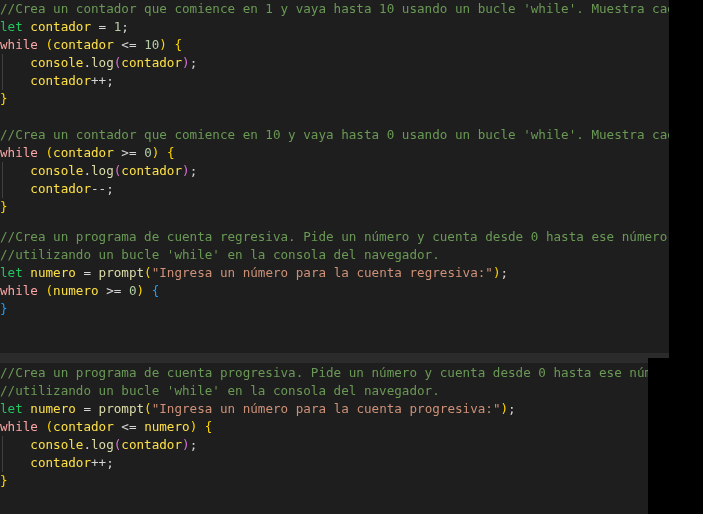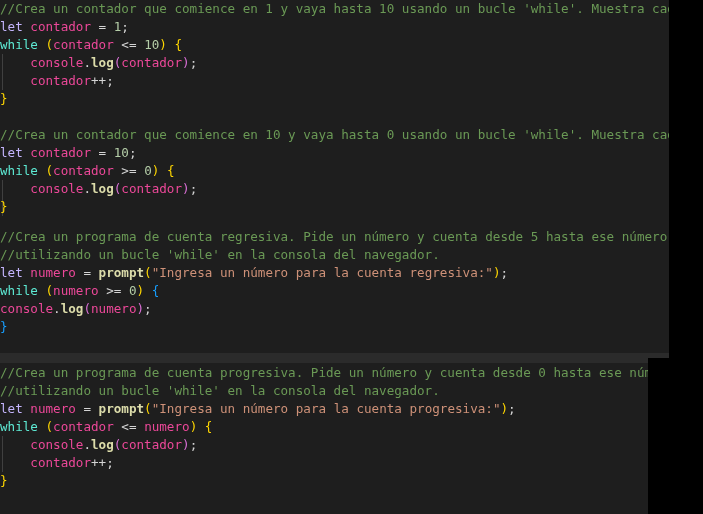--- a/index.html
+++ b/index.html
@@ -71,24 +71,24 @@
   
   .guide {
     position: absolute;
     width: 1px;
     background: #404040;
     left: 2px;
   }
 
   
   .cm  { color: #6a9955; }            
-  .kw  { color: #c4b5fd; }            
-  .ctl { color: #5eead4; }            
-  .var { color: #ec4899; }            
-  .fn  { color: #dcdcaa; font-weight: bold; }            
+  .kw  { color: #22c55e; }            
+  .ctl { color: #fca5a5; }            
+  .var { color: #fde047; }            
+  .fn  { color: #dcdcaa; }            
   .num { color: #b5cea8; }            
   .str { color: #ce9178; }            
   .op  { color: #d4d4d4; }            
   .b1  { color: #ffd700; }            
   .b2  { color: #da70d6; }            
   .b3  { color: #179fff; }            
 </style>
 </head>
 <body>
 
@@ -107,43 +107,42 @@
 
     <div class="line"><span class="b1">}</span></div>
 
     <div class="line blank">&nbsp;</div>
   </div>
 
   <div class="code">
 
     <div class="line"><span class="cm">//Crea un contador que comience en 10 y vaya hasta 0 usando un bucle 'while'. Muestra cada número.</span></div>
 
-    <div class="line"><span class="kw">let</span><span class="op"> </span><span class="var">contador</span><span class="op"> = </span><span class="num">10</span><span class="op">;</span></div>
 
     <div class="line"><span class="ctl">while</span><span class="op"> </span><span class="b1">(</span><span class="var">contador</span><span class="op"> &gt;= </span><span class="num">0</span><span class="b1">)</span><span class="op"> </span><span class="b1">{</span></div>
 
     <div class="line"><span class="guide" style="top:0;height:36px;"></span><span class="op">    </span><span class="var">console</span><span class="op">.</span><span class="fn">log</span><span class="b2">(</span><span class="var">contador</span><span class="b2">)</span><span class="op">;</span></div>
 
+    <div class="line"><span class="op">    </span><span class="var">contador</span><span class="op">--</span><span class="op">;</span></div>
 
     <div class="line"><span class="b1">}</span></div>
   </div>
 </div>
 
 <div class="pane" id="pane-mid">
   <div class="code">
 
-    <div class="line"><span class="cm">//Crea un programa de cuenta regresiva. Pide un número y cuenta desde 5 hasta ese número</span></div>
+    <div class="line"><span class="cm">//Crea un programa de cuenta regresiva. Pide un número y cuenta desde 0 hasta ese número</span></div>
 
     <div class="line"><span class="cm">//utilizando un bucle 'while' en la consola del navegador.</span></div>
 
     <div class="line"><span class="kw">let</span><span class="op"> </span><span class="var">numero</span><span class="op"> = </span><span class="fn">prompt</span><span class="b1">(</span><span class="str">"Ingresa un número para la cuenta regresiva:"</span><span class="b1">)</span><span class="op">;</span></div>
 
     <div class="line"><span class="ctl">while</span><span class="op"> </span><span class="b1">(</span><span class="var">numero</span><span class="op"> &gt;= </span><span class="num">0</span><span class="b1">)</span><span class="op"> </span><span class="b3">{</span></div>
 
-    <div class="line"><span class="var">console</span><span class="op">.</span><span class="fn">log</span><span class="b2">(</span><span class="var">numero</span><span class="b2">)</span><span class="op">;</span></div>
 
 
     <div class="line"><span class="b3">}</span></div>
   </div>
 </div>
 
 <div class="hscroll" id="hscroll-mid"></div>
 
 <div class="pane" id="pane-bottom">
   <div class="hscroll" id="hscroll-bottom" style="top:0;left:0;"></div>

